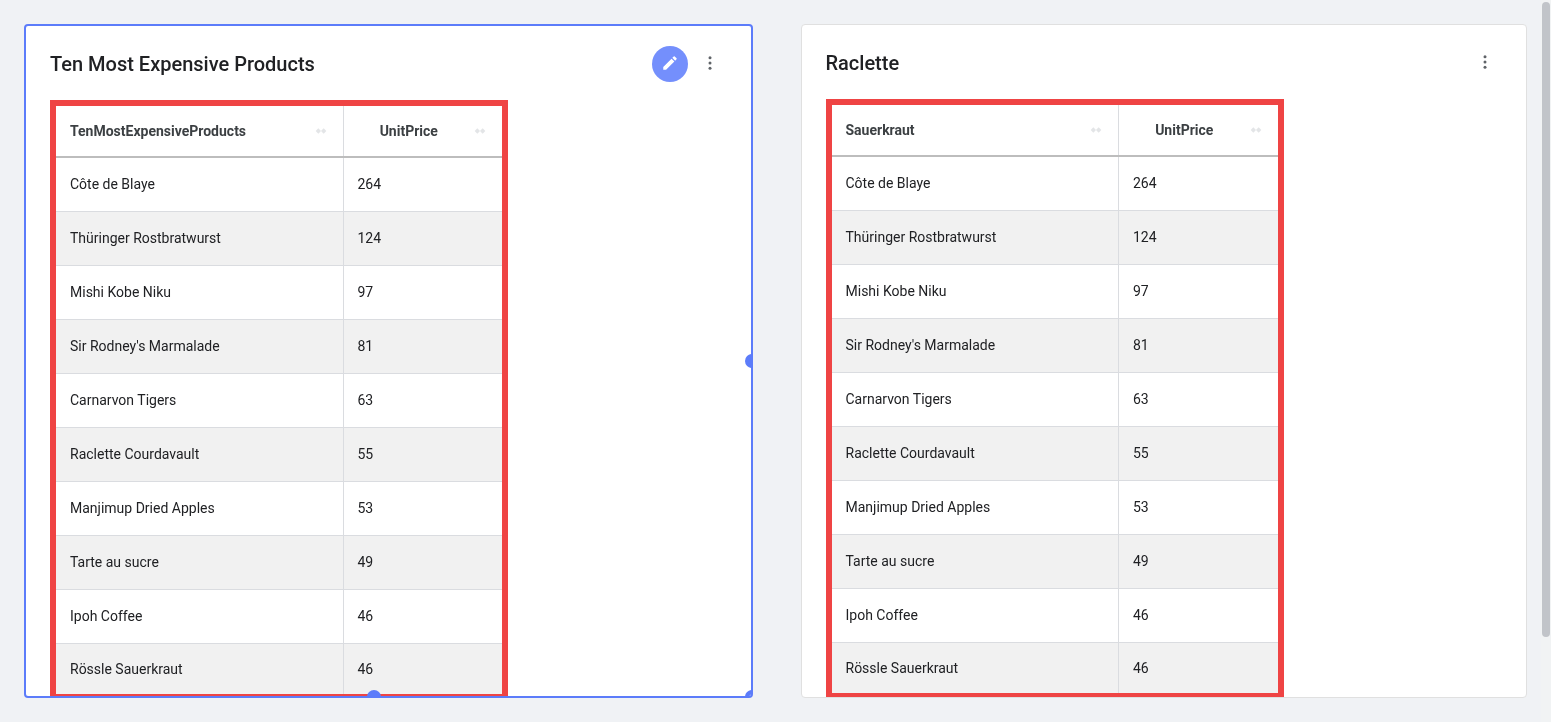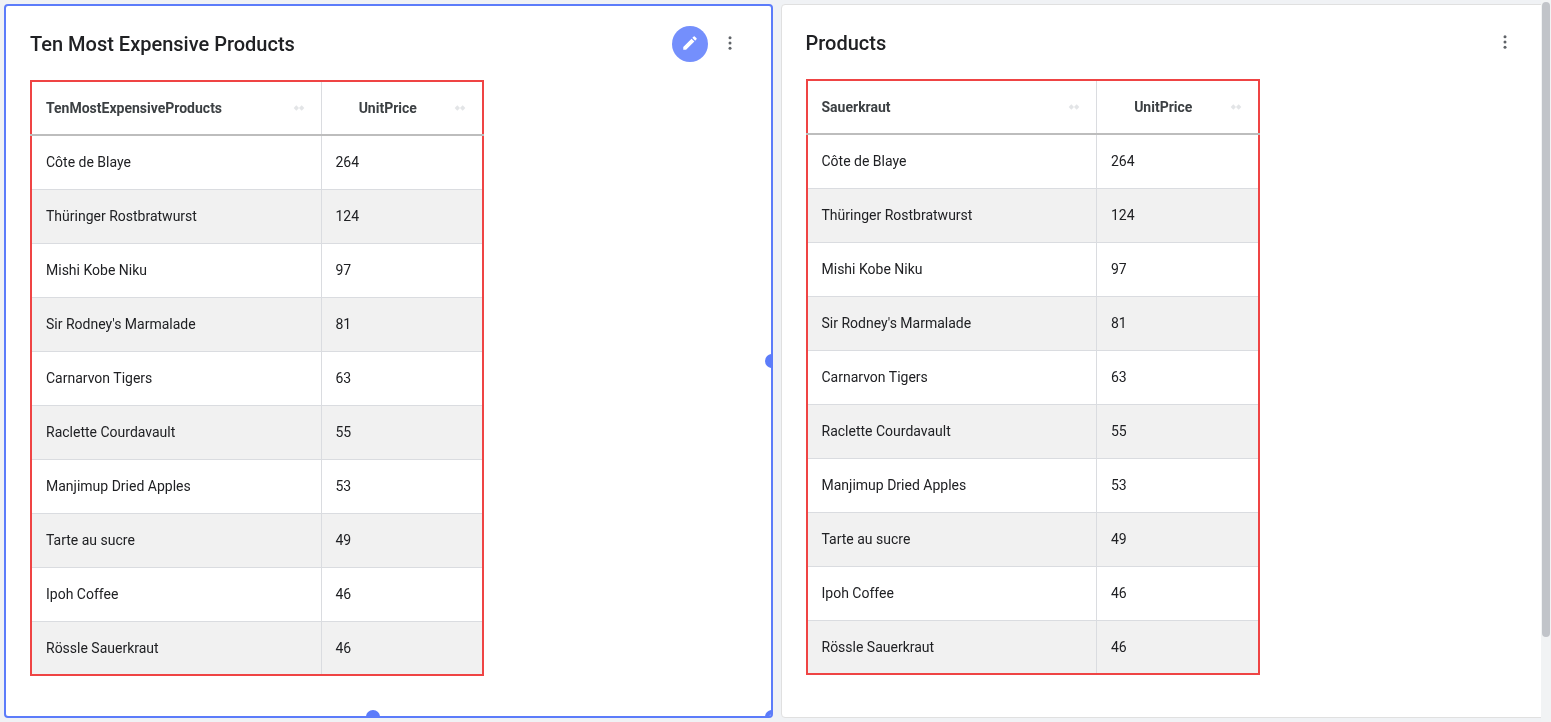--- a/index.html
+++ b/index.html
@@ -17,21 +17,21 @@
     padding: 0;
     height: 722px;
     width: 1551px;
     position: relative;
   }
   .panel {
     background: #fff;
     border: 1px solid #e0e0e0;
     border-radius: 4px;
     flex: 1;
-    margin: 4px;
+    margin: 24px;
     padding: 20px 29px 16px 24px;
     position: relative;
     overflow: hidden;
   }
   .panel.selected {
     border: 2px solid #5c7cfa;
   }
   .panel-header {
     display: flex;
     align-items: center;
@@ -68,21 +68,21 @@
     justify-content: center;
     cursor: pointer;
     border: none;
     background: transparent;
     color: #5f6368;
   }
   .more-btn svg { width: 18px; height: 18px; fill: #5f6368; }
 
   .data-table {
     border-collapse: collapse;
-    border: 2px solid #ef4444;
+    border: 6px solid #ef4444;
     width: auto;
   }
   .data-table th, .data-table td {
     border: 1px solid #dadce0;
     padding: 0 14px;
     height: 54px;
     vertical-align: middle;
     font-size: 14px;
   }
   .data-table th {
@@ -241,21 +241,21 @@
         </tbody>
     </table>
 
     <div class="handle mr"></div>
     <div class="handle bc-off"></div>
     <div class="handle br"></div>
   </div>
 
   <div class="panel">
     <div class="panel-header">
-      <div class="panel-title">Products</div>
+      <div class="panel-title">Raclette</div>
       <div class="panel-actions">
         <button class="more-btn">
           <span>
             <svg viewBox="0 0 24 24">
                 <circle cx="12" cy="5" r="2"></circle>
                 <circle cx="12" cy="12" r="2"></circle>
                 <circle cx="12" cy="19" r="2"></circle>
               </svg>
           </span>
         </button>

